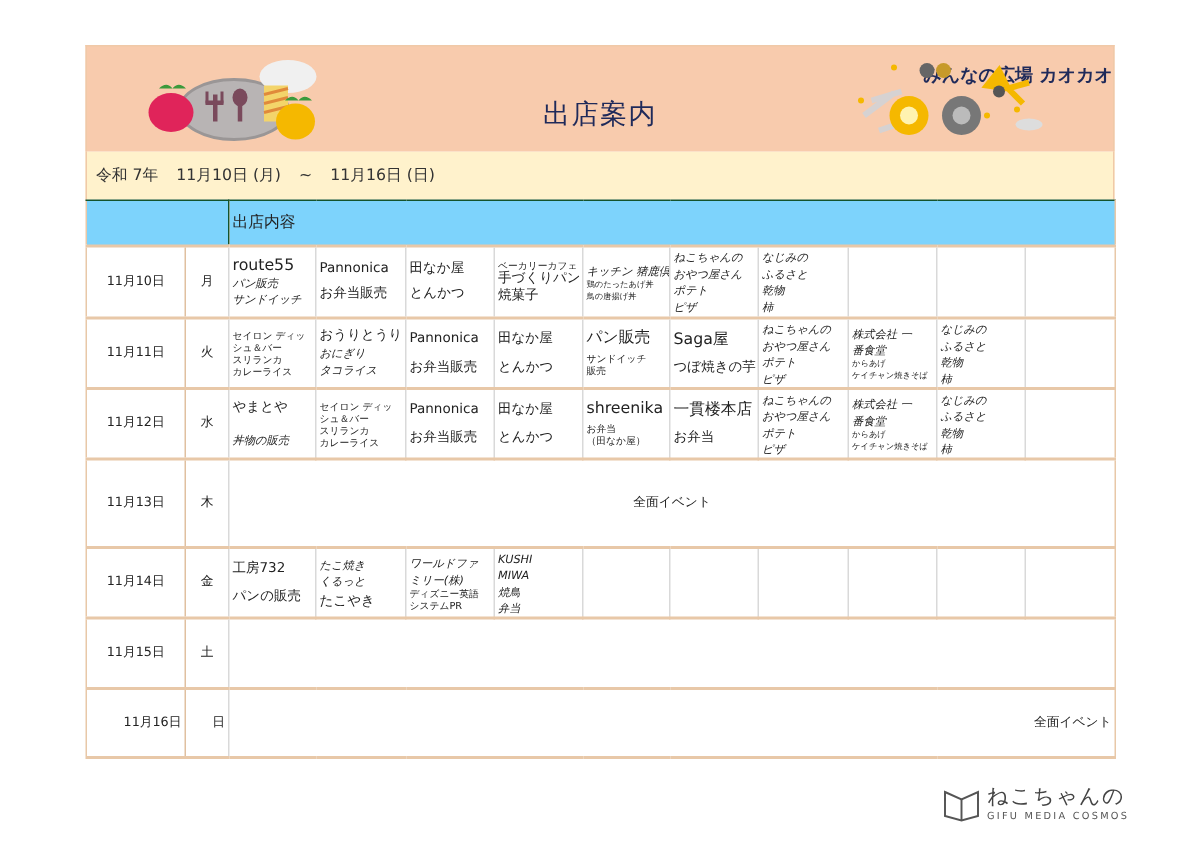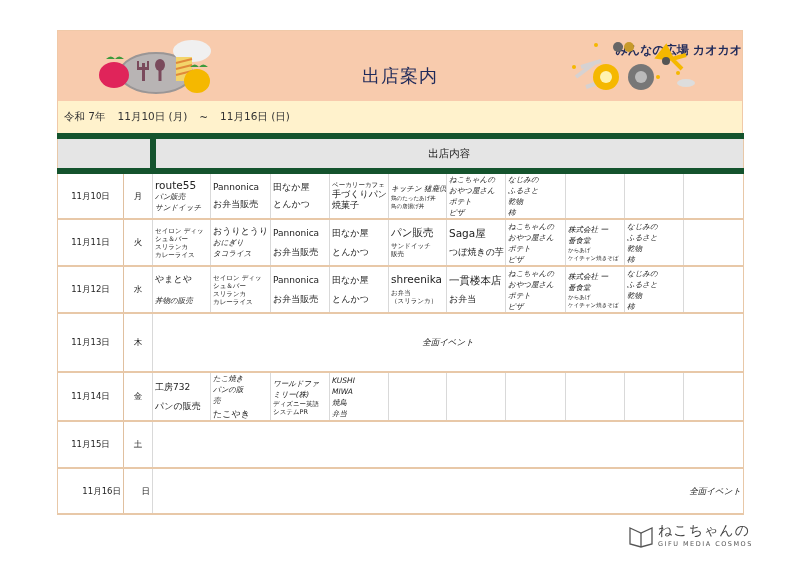--- a/index.html
+++ b/index.html
@@ -8,27 +8,27 @@
   .banner{position:relative;height:70px;background:#f8cbad;border:1px solid #f0c9a8;border-bottom:none;}
   .banner .sub{position:absolute;left:0;right:0;top:11px;text-align:right;font-size:12px;font-weight:bold;color:#1f2a5a;}
   .banner .title{position:absolute;left:0;right:0;top:33px;text-align:center;font-size:18px;font-weight:normal;color:#1f2a5a;letter-spacing:1px;}
   .banner .deco-left{position:absolute;left:38px;top:6px;width:120px;height:60px;}
   .banner .deco-right{position:absolute;left:508px;top:6px;width:140px;height:60px;}
   .dateband{height:32px;background:#fff2cc;border-left:1px solid #f0c9a8;border-right:1px solid #f0c9a8;display:flex;align-items:center;justify-content:flex-start;font-size:10.5px;color:#333;}
   .dateband span{margin:0 6px;}
   .notice{height:30px;background:#fff;border-left:1px solid #e8c8a8;border-right:1px solid #e8c8a8;display:flex;align-items:center;justify-content:center;font-size:10px;color:#333;}
   table.grid{border-collapse:collapse;width:686px;table-layout:fixed;}
   table.grid td{border:1px solid #d9d9d9;padding:0 2px;font-size:8.5px;line-height:11px;vertical-align:middle;overflow:hidden;white-space:nowrap;}
-  table.grid tr.head td{background:#e5e5e5;height:29px;border:6px solid #14532d;font-size:10.5px;text-align:center;}
+  table.grid tr.head td{background:#7dd3fc;height:29px;border:1px solid #14532d;font-size:10.5px;}
   td.date{font-size:11.5px;text-align:center;border-right:1px solid #e0c0a0 !important;}
   td.day{font-size:12px;text-align:center;}
   tr.dayrow-top td{border-top:2px solid #e8c8a8;}
   td.datecell{border-left:1px solid #e8c8a8 !important;}
   td.lastcol{border-right:1px solid #e8c8a8 !important;}
-  td.event{text-align:center;font-size:11px;font-style:italic;}
+  td.event{text-align:center;font-size:11px;}
   .big{font-size:10.5px;}
   .med{font-size:9px;}
   .sm{font-size:7.5px;font-style:italic;}
   .xs{font-size:5.5px;line-height:8px;}
   .bottomline td{border-bottom:2px solid #e8c8a8 !important;text-align:right;}
   .logo{position:absolute;left:628px;top:522px;width:150px;height:30px;}
   .logo .jp{position:absolute;left:30px;top:0px;font-size:14px;color:#444;letter-spacing:1px;}
   .logo .en{position:absolute;left:30px;top:18px;font-size:6.5px;color:#555;letter-spacing:1.5px;}
   .logo svg{position:absolute;left:0;top:2px;}
 </style>
@@ -219,21 +219,21 @@
           </td>
       <td>
             <div class="med">田なか屋</div>
             <div style="height:8px"></div>
             <div class="med">とんかつ</div>
           </td>
       <td>
             <div class="big">shreenika</div>
             <div style="height:4px"></div>
             <div class="xs" style="font-size:6.5px">お弁当</div>
-            <div class="xs" style="font-size:6.5px">（スリランカ）</div>
+            <div class="xs" style="font-size:6.5px">（田なか屋）</div>
           </td>
       <td>
             <div class="big">一貫楼本店</div>
             <div style="height:8px"></div>
             <div class="med">お弁当</div>
           </td>
       <td>
             <div class="sm" style="white-space:normal">ねこちゃんの おやつ屋さん</div>
             <div class="sm">ポテト</div>
             <div class="sm">ピザ</div>
@@ -259,21 +259,21 @@
 
     <tr class="dayrow-top" style="height:47px">
       <td class="date datecell">11月14日</td>
       <td class="day">金</td>
       <td>
             <div class="med">工房732</div>
             <div style="height:8px"></div>
             <div class="med">パンの販売</div>
           </td>
       <td>
-            <div class="sm" style="white-space:normal;width:34px">たこ焼き パンの販売</div>
+            <div class="sm" style="white-space:normal;width:34px">たこ焼き くるっと</div>
             <div style="height:3px"></div>
             <div class="med">たこやき</div>
           </td>
       <td>
             <div class="sm" style="white-space:normal;width:52px">ワールドファミリー(株)</div>
             <div class="xs" style="font-size:6.5px;white-space:normal;width:48px">ディズニー英語 システムPR</div>
           </td>
       <td>
             <div class="sm" style="white-space:normal;width:30px">KUSHI MIWA</div>
             <div class="sm" style="white-space:normal;width:24px">焼鳥 弁当</div>

